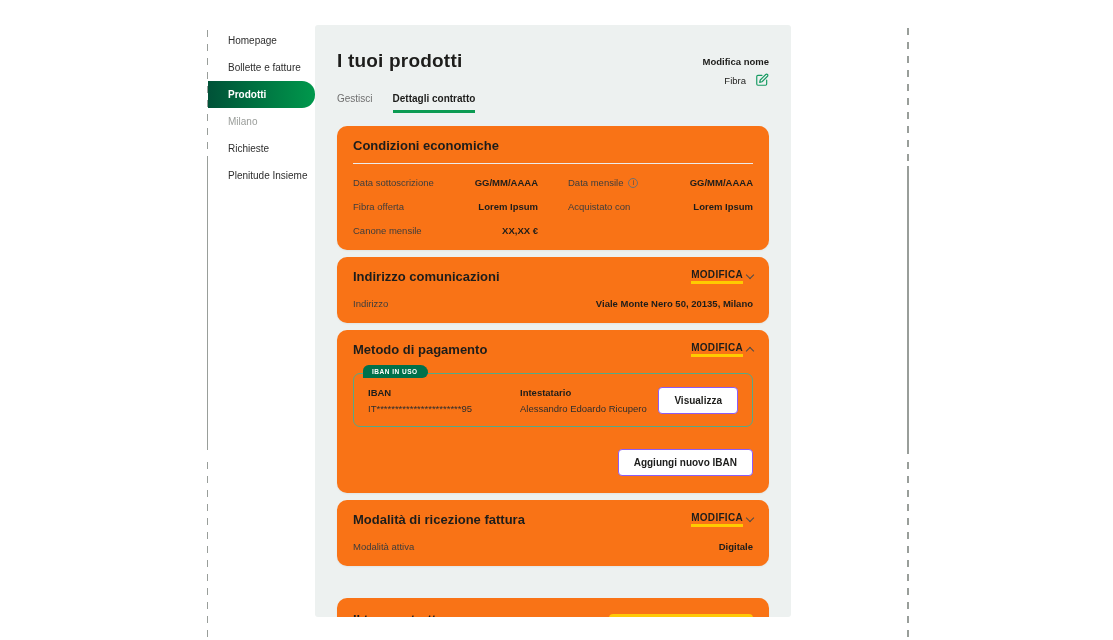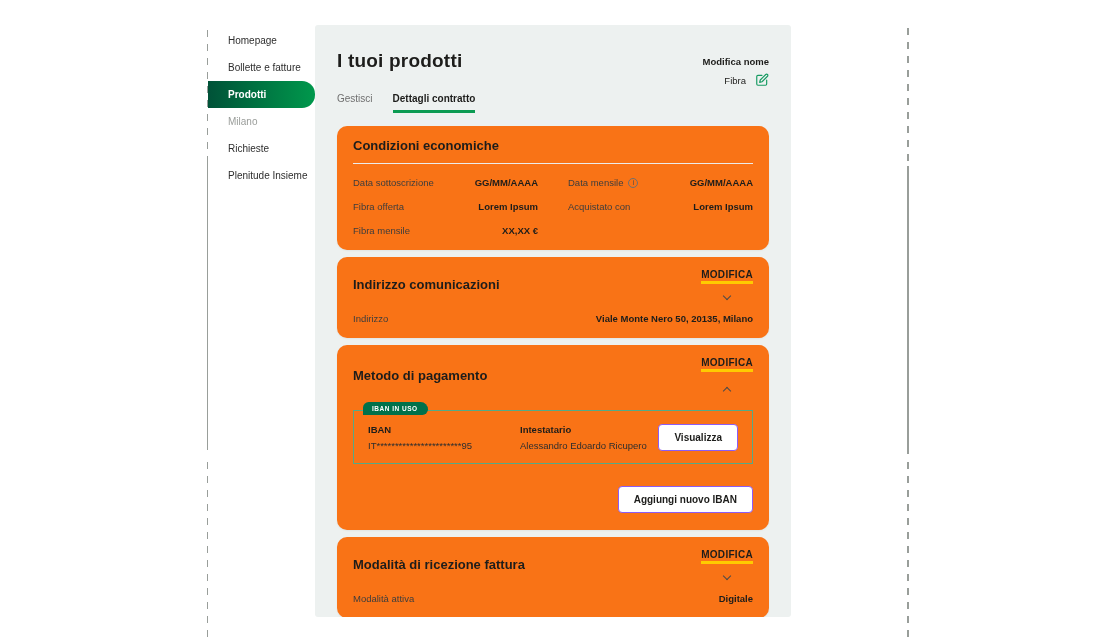--- a/index.html
+++ b/index.html
@@ -44,41 +44,41 @@
   .tabs { display:flex; gap:20px; margin-top:6px; margin-bottom:13px; }
   .tab { font-size:10px; color:#6f6f6f; padding-bottom:6px; cursor:pointer; }
   .tab.active { color:#1d1d1b; font-weight:bold; border-bottom:3px solid #0b9b52;text-align:right; }
 
   .card { background:#f97316; border-radius:10px; padding:12px 16px 14px;
     margin-bottom:7px; box-shadow:0 1px 2px rgba(0,0,0,0.05); }
   .card-head { display:flex; justify-content:space-between; align-items:center; }
   .card-title { font-size:13px; font-weight:bold; }
   .card-head.divided { padding-bottom:10px; border-bottom:1px solid #ececec; }
 
-  .modifica { display:flex; align-items:center; gap:13px; cursor:pointer;flex-direction:column; }
+  .modifica { display:flex; align-items:center; gap:4px; cursor:pointer; }
   .modifica-label { font-size:10px; font-weight:bold; letter-spacing:0.3px;
     border-bottom:3px solid #ffcb00; padding-bottom:1px; }
   .chev { width:6px; height:6px; border-right:1.5px solid #4a4a4a;
     border-bottom:1.5px solid #4a4a4a; display:inline-block; }
   .chev.down { transform:rotate(45deg); margin-top:-4px; }
   .chev.up   { transform:rotate(-135deg); margin-top:3px; }
 
   .field { display:flex; justify-content:space-between; align-items:center; font-size:9.5px; }
   .field .lbl { color:#3d3d3d; display:flex; align-items:center; gap:5px; }
   .field .val { font-weight:bold; }
   .field-grid { display:grid; grid-template-columns:1fr 1fr; column-gap:30px;
     row-gap:13px; margin-top:13px; }
   .single-field { margin-top:14px; }
 
   .info-icon { width:10px; height:10px; border:1px solid #6f6f6f; border-radius:50%;
     display:inline-flex; align-items:center; justify-content:center;
     font-size:7px; color:#4a4a4a; font-style:normal; cursor:pointer; }
 
   
-  .iban-box { position:relative; border:1px solid #55aa87; border-radius:0;
+  .iban-box { position:relative; border:1px solid #55aa87; border-radius:7px;
     margin-top:16px; padding:13px 14px 12px; display:flex; align-items:center; }
   .iban-badge { position:absolute; top:-9px; left:9px; background:#00714b; color:#fff;
     font-size:6.5px; font-weight:bold; letter-spacing:0.5px;
     padding:3px 10px 3px 9px; border-radius:7px 9px 7px 0; }
   .iban-col { width:152px; }
   .holder-col { flex:1; }
   .mini-label { font-size:9.5px; font-weight:bold; }
   .mini-value { font-size:9.5px; margin-top:5px; color:#2e2e2e; }
 
   .btn-outline { background:#fff; border:1px solid #8b5cf6; border-radius:4px;
@@ -157,21 +157,21 @@
       </div>
       <div class="field">
         <span class="lbl">Fibra offerta</span>
         <span class="val">Lorem Ipsum</span>
       </div>
       <div class="field">
         <span class="lbl">Acquistato con</span>
         <span class="val">Lorem Ipsum</span>
       </div>
       <div class="field">
-        <span class="lbl">Fibra mensile</span>
+        <span class="lbl">Canone mensile</span>
         <span class="val">XX,XX €</span>
       </div>
       <div></div>
     </div>
   </section>
 
   <section class="card">
     <div class="card-head">
       <div class="card-title">Indirizzo comunicazioni</div>
       <div class="modifica">

